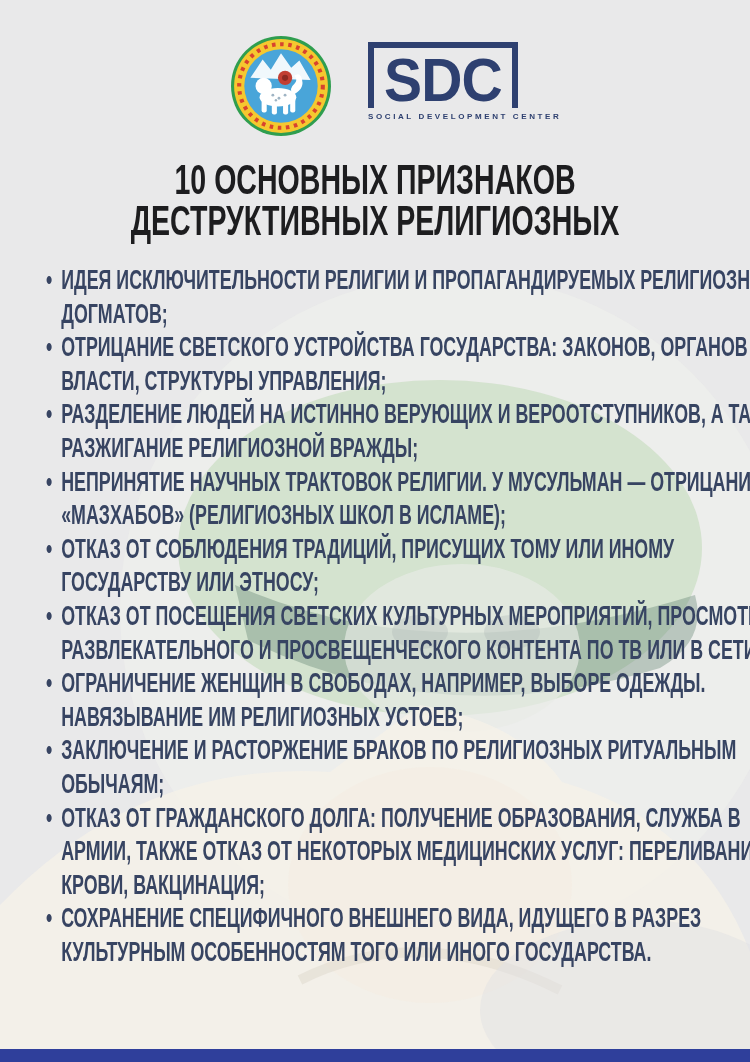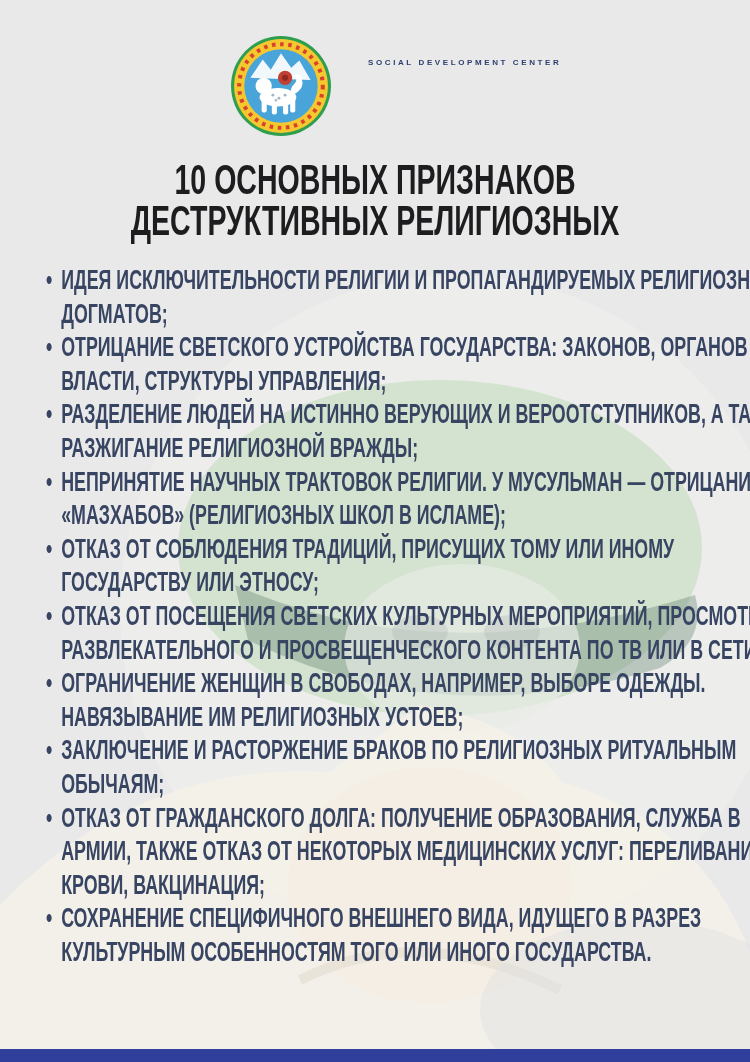--- a/index.html
+++ b/index.html
@@ -16,21 +16,21 @@
   .sdc{position:absolute;left:368px;top:42px;width:150px;}
   .sdc-frame{
     height:60px;border:6px solid #2e4070;border-bottom:none;
     display:flex;align-items:flex-end;justify-content:center;overflow:visible;
   }
   .sdc-acronym{
     font-weight:bold;font-size:62px;line-height:56px;color:#2e4070;
     letter-spacing:-1px;transform:scaleX(0.92);transform-origin:50% 100%;
   }
   .sdc-caption{
-    margin-top:16px;text-align:center;color:#2e4070;
+    margin-top:4px;text-align:center;color:#2e4070;
     font-size:8px;font-weight:bold;letter-spacing:2.6px;white-space:nowrap;
   }
 
   
   .title{
     position:absolute;left:0;top:159px;width:100%;margin:0;
     text-align:center;color:#1d1d1f;font-weight:bold;
     font-size:42px;line-height:41px;
     transform:scaleX(0.68);transform-origin:50% 0;
   }
@@ -94,20 +94,23 @@
         </g>
         <g fill="#9fb4c4">
           <circle cx="42" cy="59" r="1.4"></circle>
             <circle cx="48" cy="62" r="1.4"></circle>
           <circle cx="54" cy="59" r="1.4"></circle>
             <circle cx="45" cy="64" r="1.2"></circle>
         </g>
       </svg>
 
       <div class="sdc">
+        <div class="sdc-frame">
+          <span class="sdc-acronym">SDC</span>
+        </div>
         <div class="sdc-caption">SOCIAL DEVELOPMENT CENTER</div>
       </div>
     </header>
 
     <h1 class="title">
       <span class="title-line">10 ОСНОВНЫХ ПРИЗНАКОВ</span>
       <span class="title-line">ДЕСТРУКТИВНЫХ РЕЛИГИОЗНЫХ</span>
     </h1>
 
     <ul class="list">

